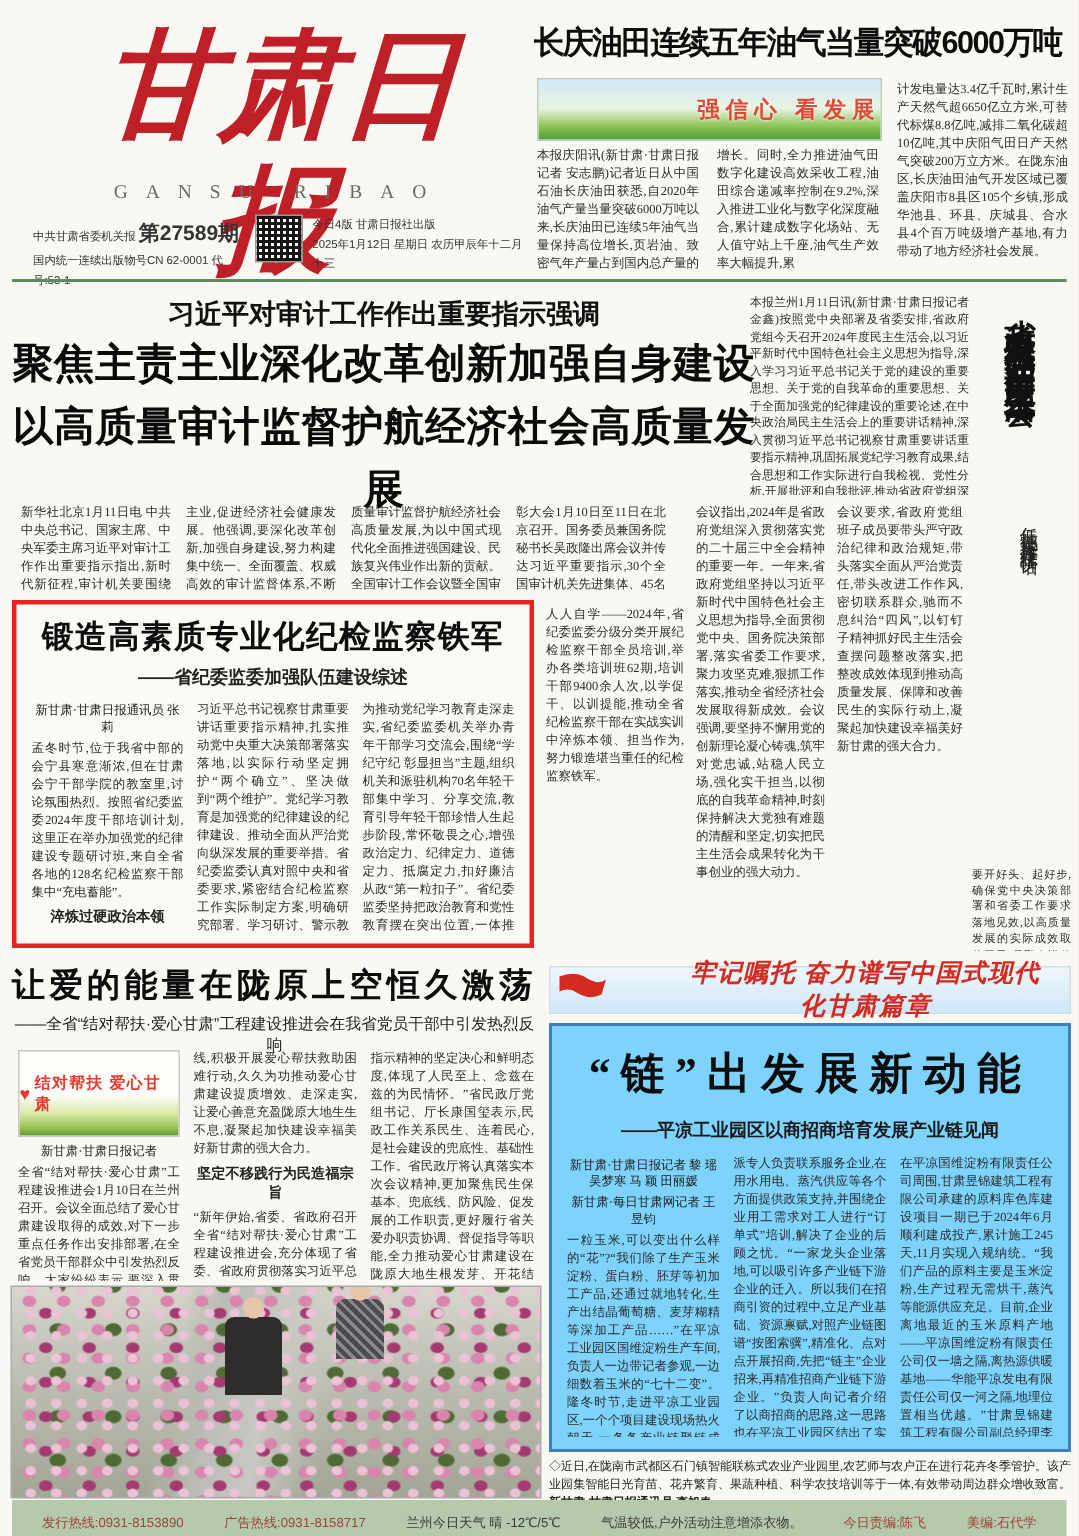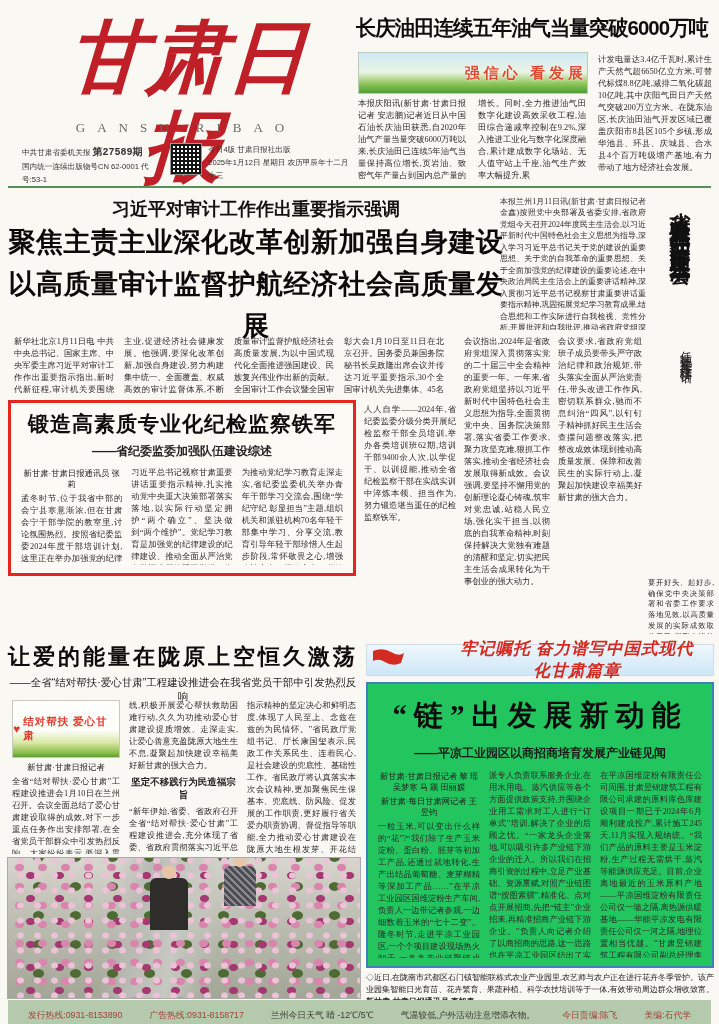--- a/index.html
+++ b/index.html
@@ -8,37 +8,37 @@
   .abs{position:absolute;}
   .jtext{font-size:8.3px;line-height:1.45;text-align:justify;color:#2b2b2b;overflow:hidden;
          font-family:"Liberation Serif",serif;}
   
   .paper-title{left:28px;top:12px;width:316px;text-align:center;font-family:"DejaVu Serif",serif;
      font-weight:bold;font-style:italic;font-size:78px;line-height:1.15;color:#bf1f27;letter-spacing:2px;
      transform:skewX(-3deg);}
   .pinyin{left:28px;top:120px;width:316px;text-align:center;font-family:"Liberation Serif",serif;
      font-size:13px;letter-spacing:12px;color:#6a6a64;}
   .mast-info{left:22px;top:144px;width:332px;display:flex;gap:7px;font-size:7.6px;line-height:1.7;color:#333;}
-  .mast-info b{font-size:10px;font-family:Liberation Mono, monospace;}
+  .mast-info b{font-size:14px;}
   .qr{width:30px;height:30px;flex:0 0 30px;background:
       repeating-linear-gradient(0deg,#151515 0 2px,transparent 2px 4px),
       repeating-linear-gradient(90deg,#151515 0 2px,#fff 2px 4px);outline:1px solid #999;}
   
   .top-headline{left:356px;top:14px;width:358px;font-size:21px;font-weight:900;letter-spacing:-1px;
       white-space:nowrap;color:#0d0d0d;transform:scaleX(0.97);transform-origin:left;}
   .xinxin-banner{left:358px;top:52px;width:228px;height:40px;border:1px solid #b9cdb9;
       background:linear-gradient(180deg,#cfe9f6 0%,#eaf4e4 48%,#8cc455 78%,#4f9e3d 100%);
       display:flex;align-items:center;justify-content:flex-end;}
   .xinxin-banner span{color:#e04a33;font-weight:900;font-size:15px;letter-spacing:4px;text-shadow:0 0 2px #fff;}
   
   .green-rule{left:8px;top:186px;width:703px;height:2px;background:#57905e;}
   .kicker{left:10px;top:197px;width:492px;text-align:center;font-size:18px;font-weight:800;color:#111;}
   .main-headline{left:4px;top:222px;width:504px;text-align:center;font-size:27px;font-weight:900;
       line-height:1.55;color:#0a0a0a;letter-spacing:0.5px;}
-  .red-box{left:8px;top:400px;width:348px;height:176px;border:3px solid #e5261f;background:#fcfaf5;box-sizing:border-box;}
+  .red-box{left:8px;top:400px;width:348px;height:232px;border:3px solid #e5261f;background:#fcfaf5;box-sizing:border-box;}
   .rb-title{margin-top:7px;text-align:center;font-size:21px;font-weight:900;letter-spacing:1px;color:#0d0d0d;}
   .rb-sub{text-align:center;font-size:12px;font-weight:700;margin-top:5px;color:#222;}
   .rb-cols{position:absolute;left:10px;right:10px;top:64px;bottom:8px;display:flex;gap:9px;}
   .rb-col{flex:1;overflow:hidden;}
   .byline{font-size:8.3px;text-align:center;margin:1px 0 3px;font-family:"Liberation Serif",serif;}
   .subhead{font-size:9.5px;font-weight:800;text-align:center;margin:4px 0;font-family:"Liberation Sans",sans-serif;}
   .vert-box{left:646px;top:196px;width:68px;height:376px;display:flex;justify-content:center;}
   .vert-inner{writing-mode:vertical-rl;display:flex;}
   .vert-title{font-family:"Liberation Serif",serif;font-weight:900;font-size:21px;letter-spacing:3px;color:#111;}
   .vert-sub{font-family:"Liberation Serif",serif;font-size:12px;padding-top:92px;margin-top:0;color:#222;letter-spacing:2px;}
@@ -65,21 +65,21 @@
       width:14px;height:14px;border-radius:50%;background:#e8c4a8;}
   .p1{left:142px;top:20px;width:38px;height:52px;background:#2e2d2b;}
   .p2{left:216px;top:8px;width:32px;height:40px;background:
       repeating-linear-gradient(45deg,#4c4c52 0 3px,#8a8a90 3px 5px);}
   
   .chain-banner{left:366px;top:644px;width:348px;height:32px;display:flex;align-items:center;
       background:linear-gradient(180deg,#eef7fd 0%,#cfe7f7 100%);border:1px solid #cddcec;box-sizing:border-box;gap:44px;}
   .chain-banner .flag{margin:0 6px 0 4px;display:flex;}
   .chain-banner .txt{flex:1;text-align:center;color:#d42a20;font-weight:900;font-style:italic;
       font-size:16.5px;letter-spacing:1px;padding-right:14px;}
-  .blue-box{left:366px;top:682px;width:348px;height:286px;border:2px solid #3f7fc1;background:#22c55e;box-sizing:border-box;}
+  .blue-box{left:366px;top:682px;width:348px;height:286px;border:2px solid #3f7fc1;background:#7dd3fc;box-sizing:border-box;}
   .cb-title{margin-top:12px;text-align:center;font-family:"Liberation Serif",serif;font-weight:900;
       font-size:29px;letter-spacing:7px;color:#0d0d0d;}
   .cb-sub{text-align:center;font-size:12px;font-weight:700;margin-top:9px;color:#1a1a1a;}
   .cb-cols{position:absolute;left:10px;right:10px;top:86px;bottom:8px;display:flex;gap:9px;}
   .cb-col{flex:1;overflow:hidden;}
   .caption{left:366px;top:972px;width:348px;font-size:8px;line-height:1.5;text-align:justify;
       color:#222;font-family:"Liberation Serif",serif;}
   .caption .credit{font-weight:700;white-space:nowrap;}
   
   .footer{left:8px;top:1000px;width:703px;height:31px;background:#b5c9ac;display:flex;align-items:center;

